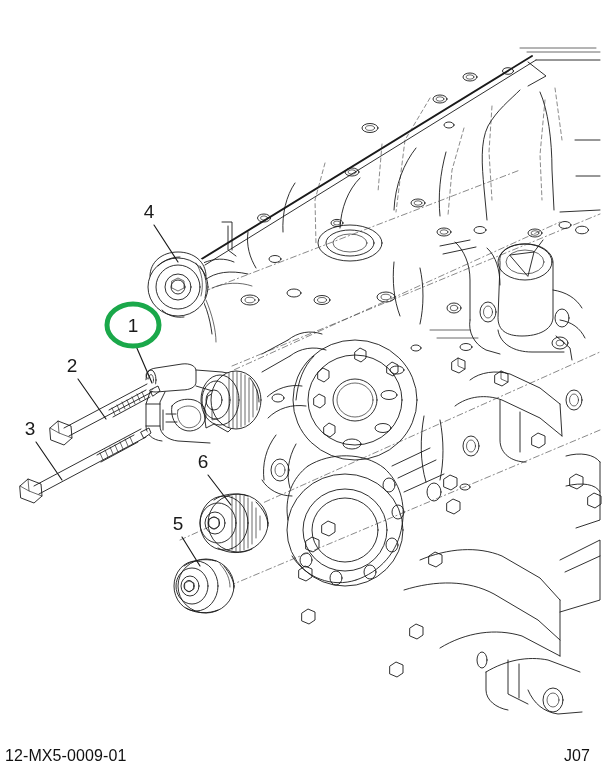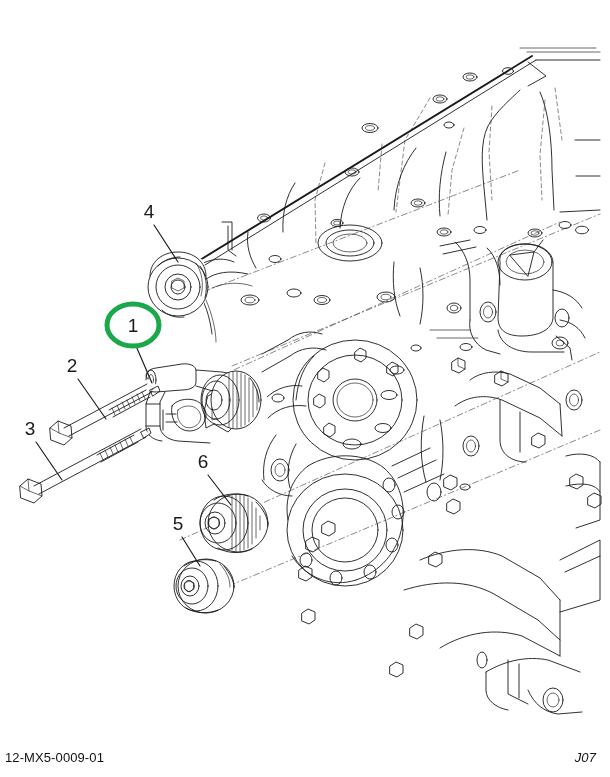--- a/index.html
+++ b/index.html
@@ -23,29 +23,29 @@
   #diagram {
     position: absolute;
     left: 0;
     top: 0;
     width: 610px;
     height: 777px;
   }
   .footer {
     position: absolute;
     bottom: 12px;
-    font-size: 13px;
+    font-size: 16px;
     color: #111111;
     letter-spacing: 0.1px;
     font-family: "Liberation Sans", sans-serif;
     white-space: nowrap;
     margin-top: 24px;
   }
   .footer-left { left: 5px; }
-  .footer-right { right: 14px; font-style: italic; }
+  .footer-right { right: 20px; }
   .callout-text {
     font-family: "Liberation Sans", sans-serif;
     font-size: 19px;
     fill: #1a1a1a;
   }
 </style>
 </head>
 <body style="background: rgb(255, 255, 255);">
 
 <div id="page">

